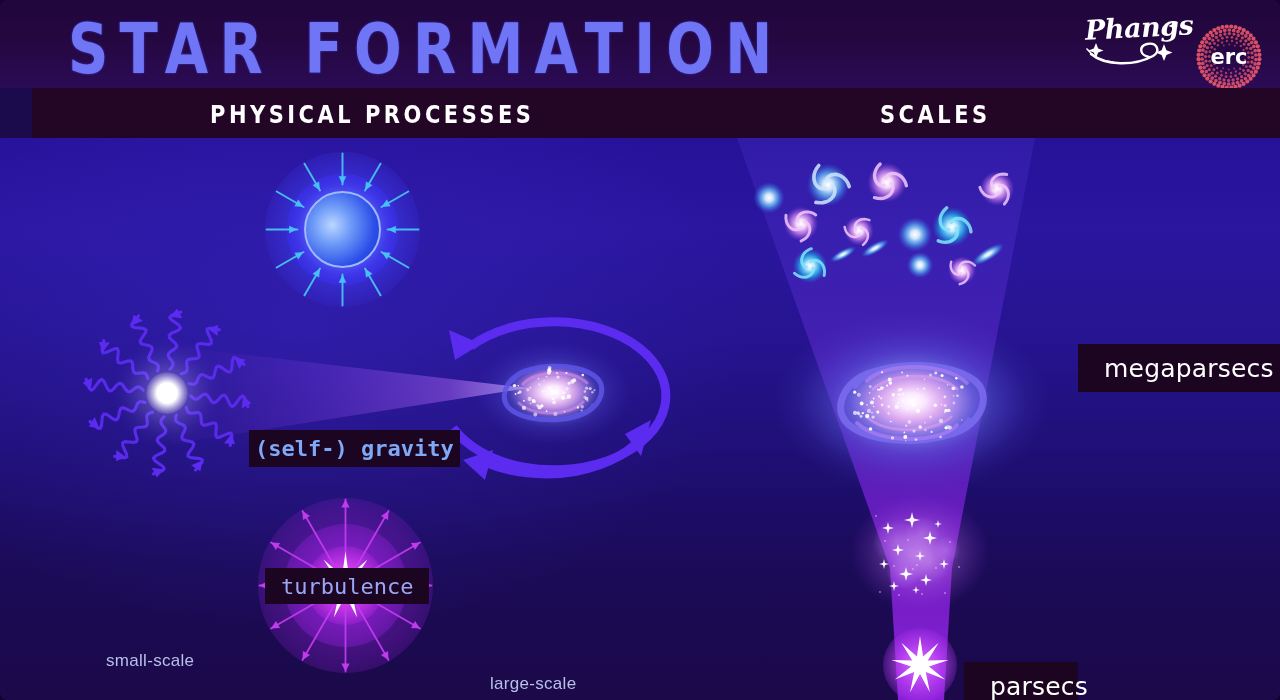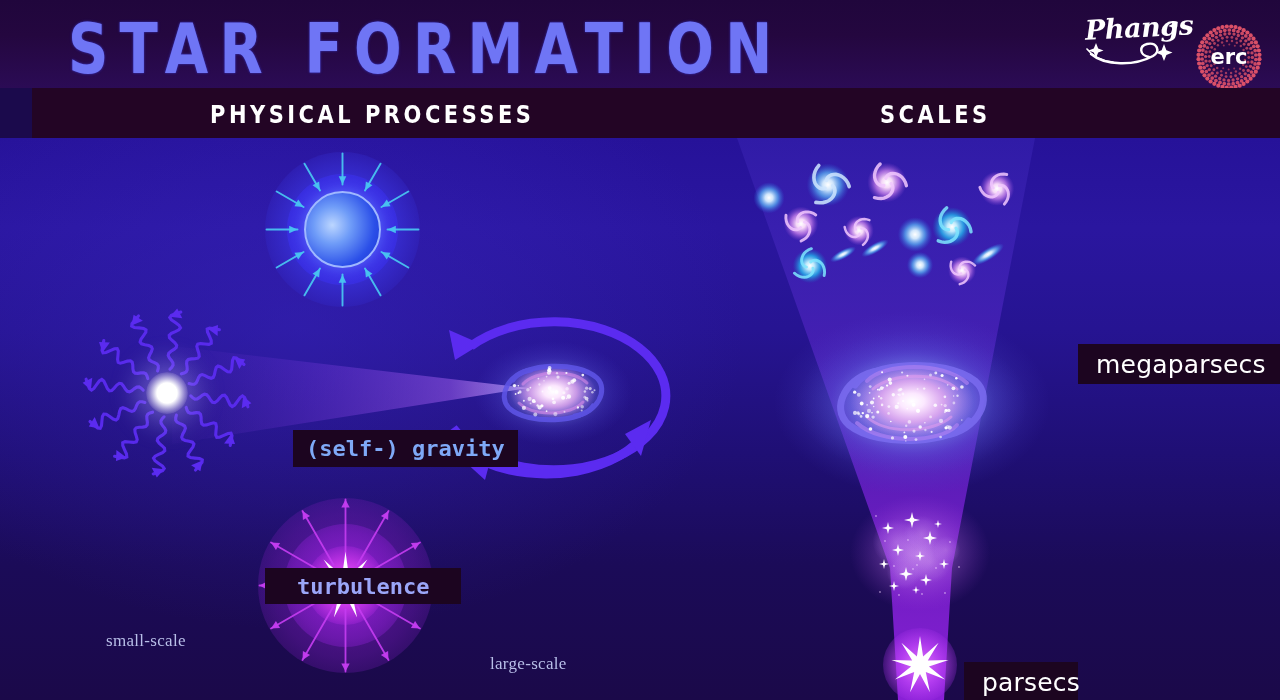--- a/index.html
+++ b/index.html
@@ -5,20 +5,21 @@
 <style>
   * { margin:0; padding:0; box-sizing:border-box; }
   html,body { width:1280px; height:700px; overflow:hidden; background:#12032e; }
   body { font-family:"DejaVu Sans", sans-serif; }
 
   #poster {
     position:relative;
     width:1280px; height:700px;
     overflow:hidden;
     background:#1b0a4c;
+    border-radius:8px;
   }
 
   
   #titlebar {
     position:absolute; left:0; top:0; width:1280px; height:88px;
     background:linear-gradient(180deg,#20063c 0%, #24073f 40%, #2b0b55 100%);
     overflow:hidden;
   }
   #title {
     position:absolute; left:68px; top:9px;
@@ -147,55 +148,56 @@
 
   
   .plaque {
     position:absolute;
     background:#1c0520;
     font-family:"DejaVu Sans Mono","DejaVu Sans", monospace;
     white-space:nowrap;
     display:flex; align-items:center;
   }
   .plaque-gravity {
-    left:249px; top:292px; height:37px; padding:0 13px;
-    font-size:22px; color:#7fa9f7; font-weight:bold; letter-spacing:0px;margin-left:44px;
+    left:249px; top:292px; height:37px; padding:0 6px;
+    font-size:22px; color:#7fa9f7; font-weight:bold; letter-spacing:0px;
   }
   .plaque-turbulence {
-    left:265px; top:430px; height:36px; padding:0 32px;
-    font-size:22px; color:#9ba6f8; font-weight:bold;
+    left:265px; top:430px; height:36px; padding:0 16px;
+    font-size:22px; color:#9ba6f8; font-weight:normal;
   }
 
   .caption {
     position:absolute;
-    font-family:Liberation Serif, serif;
+    font-family:Liberation Sans, sans-serif;
     font-size:17px; color:#b8bfe8; letter-spacing:0.3px;
     white-space:nowrap;
+    margin-top:20px;
   }
   #cap-small { left:106px; top:493px; }
   #cap-large { left:490px; top:516px; }
 
   
   #funnel-layer {
     position:absolute; left:0; top:0; width:1280px; height:562px;
   }
 
   #mpc-field { position:absolute; left:735px; top:20px; width:300px; height:130px; }
 
   #kpc-galaxy { position:absolute; left:795px; top:185px; width:235px; height:160px; }
   #pc-cluster { position:absolute; left:860px; top:360px; width:120px; height:110px; }
   #single-star { position:absolute; left:883px; top:490px; width:74px; height:74px; }
   #single-star .ss-halo {
     position:absolute; left:0; top:0; width:74px; height:74px; border-radius:50%;
     background:radial-gradient(circle, rgba(230,120,255,0.92) 0%, rgba(195,70,250,0.70) 40%, rgba(160,45,230,0.28) 70%, rgba(150,40,220,0) 100%);
   }
 
   .scale-plaque {
-    position:absolute; background:#1c0520; height:40px;
-    display:flex; align-items:center; padding:0 18px;
+    position:absolute; background:#1c0520; height:48px;
+    display:flex; align-items:center; padding:0 26px;
     font-family:"DejaVu Sans", sans-serif;
     font-size:25px; color:#ffffff; white-space:nowrap;
     letter-spacing:0.2px;
   }
   #plaque-mpc { left:1078px; top:206px; width:202px; }
   #plaque-kpc { left:1016px; top:368px; width:170px; }
   #plaque-pc  { left:964px;  top:524px; width:114px; }
 </style>
 </head>
 <body>

